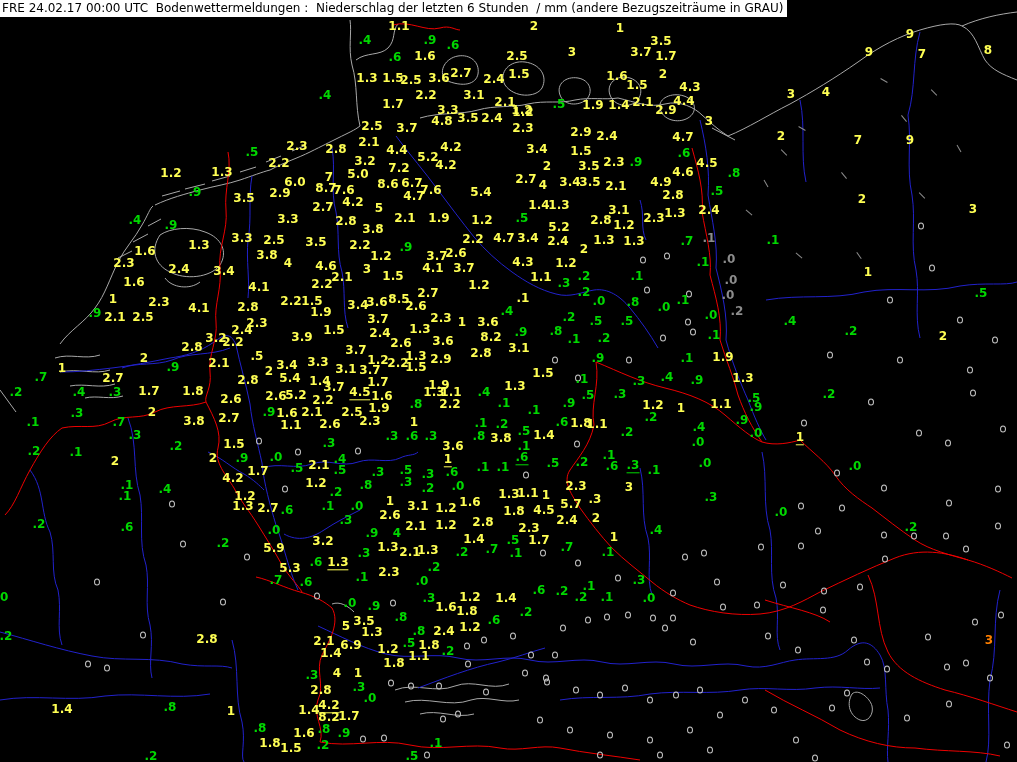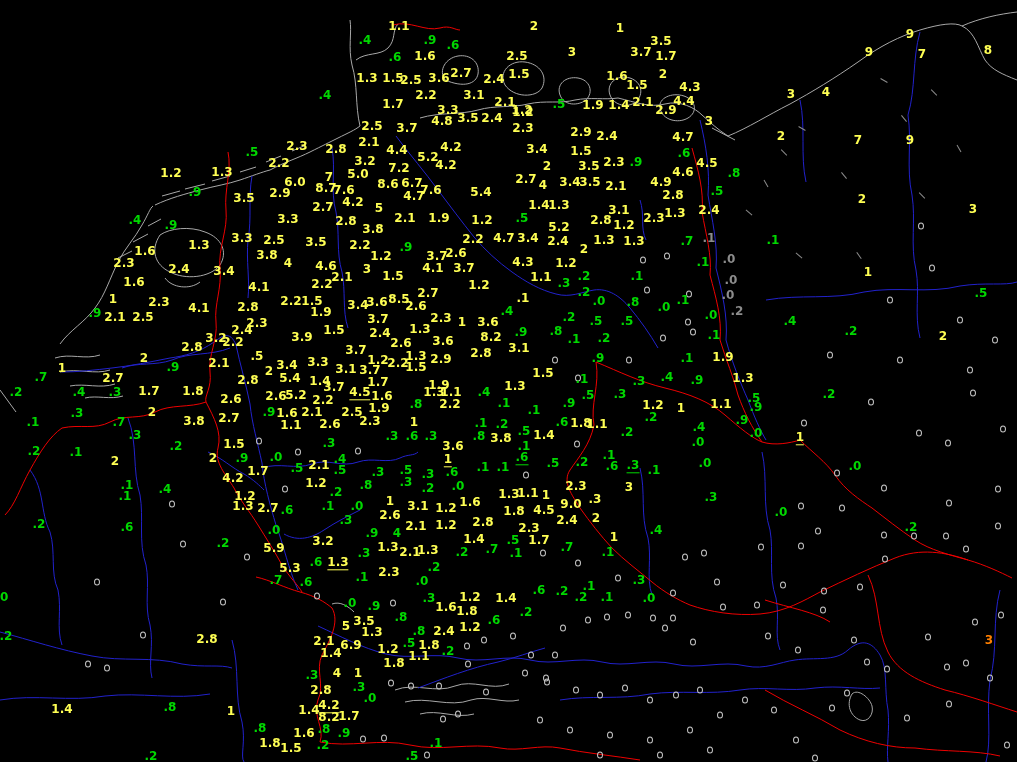--- a/index.html
+++ b/index.html
@@ -84,20 +84,21 @@
       <path d="M596,362 C620,372 640,382 665,388 C690,394 710,402 725,415 C740,428 752,438 762,442 C775,446 790,443 800,440 C812,452 826,462 835,475 C845,490 860,500 872,508 C885,518 900,530 915,540 C930,550 950,555 968,560 C985,565 1000,572 1012,578"></path>
       <path d="M596,362 C600,385 590,405 594,425 C590,445 578,458 570,470 C562,482 572,495 580,508 C590,522 600,535 612,548 C624,560 640,572 652,582 C664,592 678,600 690,605 C710,612 735,616 760,614 C785,612 805,600 820,592 C845,580 870,568 895,558 C920,548 945,552 968,560"></path>
       <path d="M692,148 C698,170 704,190 702,212 C706,235 712,255 710,275 C716,298 722,318 720,340 C726,360 734,378 738,395 C744,412 752,428 762,442"></path>
       <path d="M393,25 C410,20 425,32 440,28 C450,25 455,30 460,30"></path>
       <path d="M765,600 C790,608 815,612 830,622"></path>
       <path d="M868,575 C880,600 876,628 888,652 C898,672 920,682 945,690 C970,696 995,705 1017,712"></path>
       <path d="M765,690 C790,705 815,715 840,730 C865,742 890,748 915,748 C945,752 975,750 1000,756"></path>
     </g>
   </svg>
 
+  <div class="titlebar">FRE 24.02.17 00:00 UTC  Bodenwettermeldungen :  Niederschlag der letzten 6 Stunden  / mm (andere Bezugszeiträume in GRAU)</div>
 
   <div>
       <span class="st" style="left: 399px; top: 27px; color: rgb(255, 255, 84);">1.1</span>
       <span class="st" style="left: 534px; top: 27px; color: rgb(255, 255, 84);">2</span>
       <span class="st" style="left: 620px; top: 29px; color: rgb(255, 255, 84);">1</span>
       <span class="st" style="left: 661px; top: 42px; color: rgb(255, 255, 84);">3.5</span>
       <span class="st" style="left: 910px; top: 35px; color: rgb(255, 255, 84);">9</span>
       <span class="st" style="left: 365px; top: 41px; color: rgb(0, 216, 0);">.4</span>
       <span class="st" style="left: 430px; top: 41px; color: rgb(0, 216, 0);">.9</span>
       <span class="st" style="left: 453px; top: 46px; color: rgb(0, 216, 0);">.6</span>
@@ -468,21 +469,21 @@
       <span class="st" style="left: 287px; top: 511px; color: rgb(0, 216, 0);">.6</span>
       <span class="st" style="left: 328px; top: 507px; color: rgb(0, 216, 0);">.1</span>
       <span class="st" style="left: 357px; top: 507px; color: rgb(0, 216, 0);">.0</span>
       <span class="st" style="left: 390px; top: 502px; color: rgb(255, 255, 84);">1</span>
       <span class="st" style="left: 390px; top: 516px; color: rgb(255, 255, 84);">2.6</span>
       <span class="st" style="left: 418px; top: 507px; color: rgb(255, 255, 84);">3.1</span>
       <span class="st" style="left: 446px; top: 509px; color: rgb(255, 255, 84);">1.2</span>
       <span class="st" style="left: 470px; top: 503px; color: rgb(255, 255, 84);">1.6</span>
       <span class="st" style="left: 514px; top: 512px; color: rgb(255, 255, 84);">1.8</span>
       <span class="st" style="left: 544px; top: 511px; color: rgb(255, 255, 84);">4.5</span>
-      <span class="st" style="left: 571px; top: 505px; color: rgb(255, 255, 84);">9.0</span>
+      <span class="st" style="left: 571px; top: 505px; color: rgb(255, 255, 84);">5.7</span>
       <span class="st" style="left: 596px; top: 519px; color: rgb(255, 255, 84);">2</span>
       <span class="st" style="left: 567px; top: 521px; color: rgb(255, 255, 84);">2.4</span>
       <span class="st" style="left: 781px; top: 513px; color: rgb(0, 216, 0);">.0</span>
       <span class="st" style="left: 346px; top: 521px; color: rgb(0, 216, 0);">.3</span>
       <span class="st" style="left: 274px; top: 531px; color: rgb(0, 216, 0);">.0</span>
       <span class="st" style="left: 323px; top: 542px; color: rgb(255, 255, 84);">3.2</span>
       <span class="st" style="left: 372px; top: 534px; color: rgb(0, 216, 0);">.9</span>
       <span class="st" style="left: 397px; top: 534px; color: rgb(0, 216, 0);">4</span>
       <span class="st" style="left: 416px; top: 527px; color: rgb(255, 255, 84);">2.1</span>
       <span class="st" style="left: 446px; top: 526px; color: rgb(255, 255, 84);">1.2</span>

